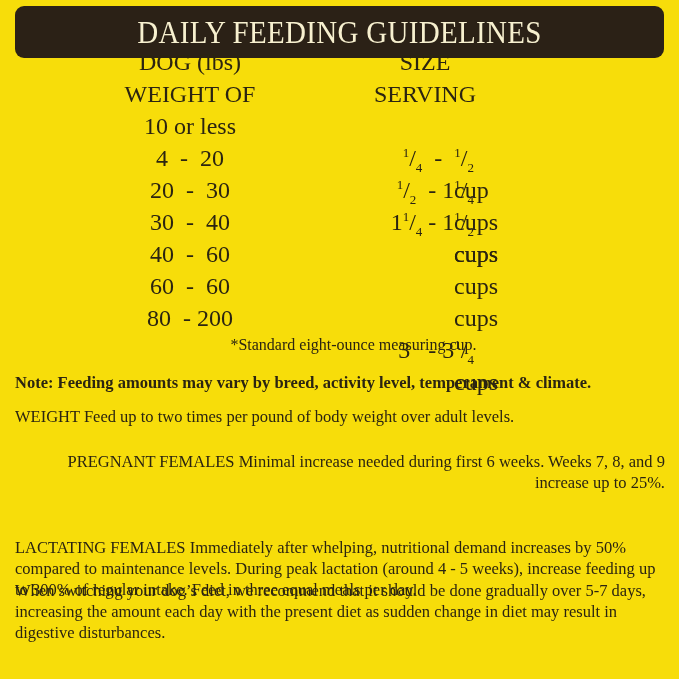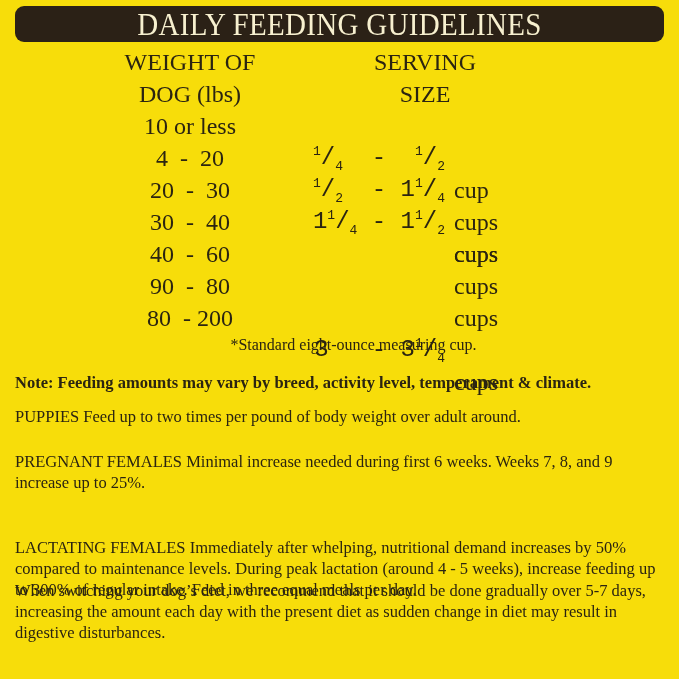--- a/index.html
+++ b/index.html
@@ -13,21 +13,21 @@
       position: relative;
       overflow: hidden;
       font-family: "Liberation Serif", "DejaVu Serif", serif;
       color: #2b2411;
     }
     .banner {
       position: absolute;
       left: 15px;
       top: 6px;
       width: 649px;
-      height: 36px;
+      height: 52px;
       background: #2b2116;
       border-radius: 9px;
       display: flex;
       align-items: center;
       justify-content: center;
     }
     .banner-title {
       color: #f7f0cf;
       font-size: 29px;
       letter-spacing: 0.3px;
@@ -69,24 +69,23 @@
     .serv {
       position: absolute;
       left: 340px;
       width: 170px;
       font-size: 24px;
       line-height: 32px;
       white-space: pre;
     }
     .serv .amt {
       position: absolute;
-      right: 65px;
+      right: 36px;
       text-align: right;
       white-space: pre;
-      font-family: Liberation Mono, monospace;
     }
     .serv .unit {
       position: absolute;
       left: 114px;
       white-space: pre;
     }
     sup, sub {
       font-size: 13px;
       line-height: 0;
     }
@@ -104,40 +103,40 @@
     }
     .para {
       position: absolute;
       left: 15px;
       width: 650px;
       font-size: 16.5px;
       line-height: 21px;
     }
     .p-note { top: 372px; font-weight: bold; }
     .p-puppies { top: 406px; }
-    .p-preg { top: 451px; }
+    .p-preg { top: 451px; text-align: right; }
     .p-lact { top: 537px; }
     .p-switch { top: 580px; }
   </style>
 </head>
 <body>
 
 <div class="banner">
   <span class="banner-title">DAILY FEEDING GUIDELINES</span>
 </div>
 
 <div class="table">
   <div class="row hdr-row">
+    <span class="cell-weight">DOG (lbs)</span>
+    <span class="cell-serving">SIZE</span>
+  </div>
+  <div class="row hdr-row">
     <span class="cell-weight">WEIGHT OF</span>
     <span class="cell-serving">SERVING</span>
   </div>
-  <div class="row hdr-row">
-    <span class="cell-weight">DOG (lbs)</span>
-    <span class="cell-serving">SIZE</span>
-  </div>
 
   <div class="row">
     <span class="cell-weight">10 or less</span>
     <span class="serv">
       <span class="amt"><sup>1</sup>/<sub>4</sub>&nbsp; - &nbsp;<sup>1</sup>/<sub>2</sub></span>
       <span class="unit">cup</span>
     </span>
   </div>
 
   <div class="row">
@@ -164,38 +163,38 @@
   </div>
 
   <div class="row">
     <span class="cell-weight">40  -  60</span>
     <span class="serv">
       <span class="unit">cups</span>
     </span>
   </div>
 
   <div class="row">
-    <span class="cell-weight">90  -  80</span>
+    <span class="cell-weight">60  -  60</span>
     <span class="serv">
       <span class="unit">cups</span>
     </span>
   </div>
 
   <div class="row">
     <span class="cell-weight">80  - 200</span>
     <span class="serv">
       <span class="amt">3&nbsp;&nbsp; - 3<sup>1</sup>/<sub>4</sub></span>
       <span class="unit">cups</span>
     </span>
   </div>
 </div>
 
 <div class="footnote">*Standard eight-ounce measuring cup.</div>
 
 <div class="para p-note">Note: Feeding amounts may vary by breed, activity level, temperament &amp; climate.</div>
 
-<div class="para p-puppies"><span>PUPPIES</span><span> Feed up to two times per pound of body weight over adult around.</span></div>
+<div class="para p-puppies"><span>WEIGHT</span><span> Feed up to two times per pound of body weight over adult levels.</span></div>
 
 <div class="para p-preg"><span>PREGNANT FEMALES</span><span> Minimal increase needed during first 6 weeks. Weeks 7, 8, and 9 increase up to 25%.</span></div>
 
 <div class="para p-lact"><span>LACTATING FEMALES</span><span> Immediately after whelping, nutritional demand increases by 50% compared to maintenance levels. During peak lactation (around 4 - 5 weeks), increase feeding up to 300% of regular intake. Feed in three equal meals per day.</span></div>
 
 <div class="para p-switch">When switching your dog’s diet, we recommend that it should be done gradually over 5-7 days, increasing the amount each day with the present diet as sudden change in diet may result in digestive disturbances.</div>
 
 </body></html>

